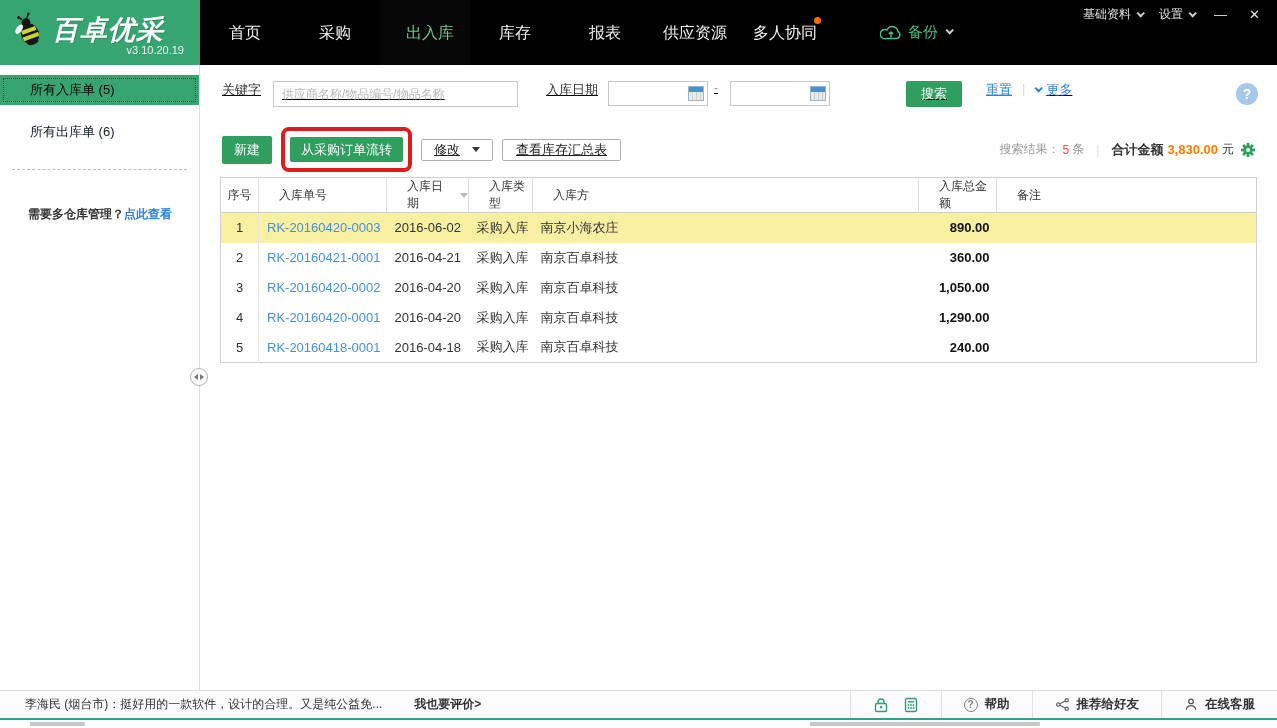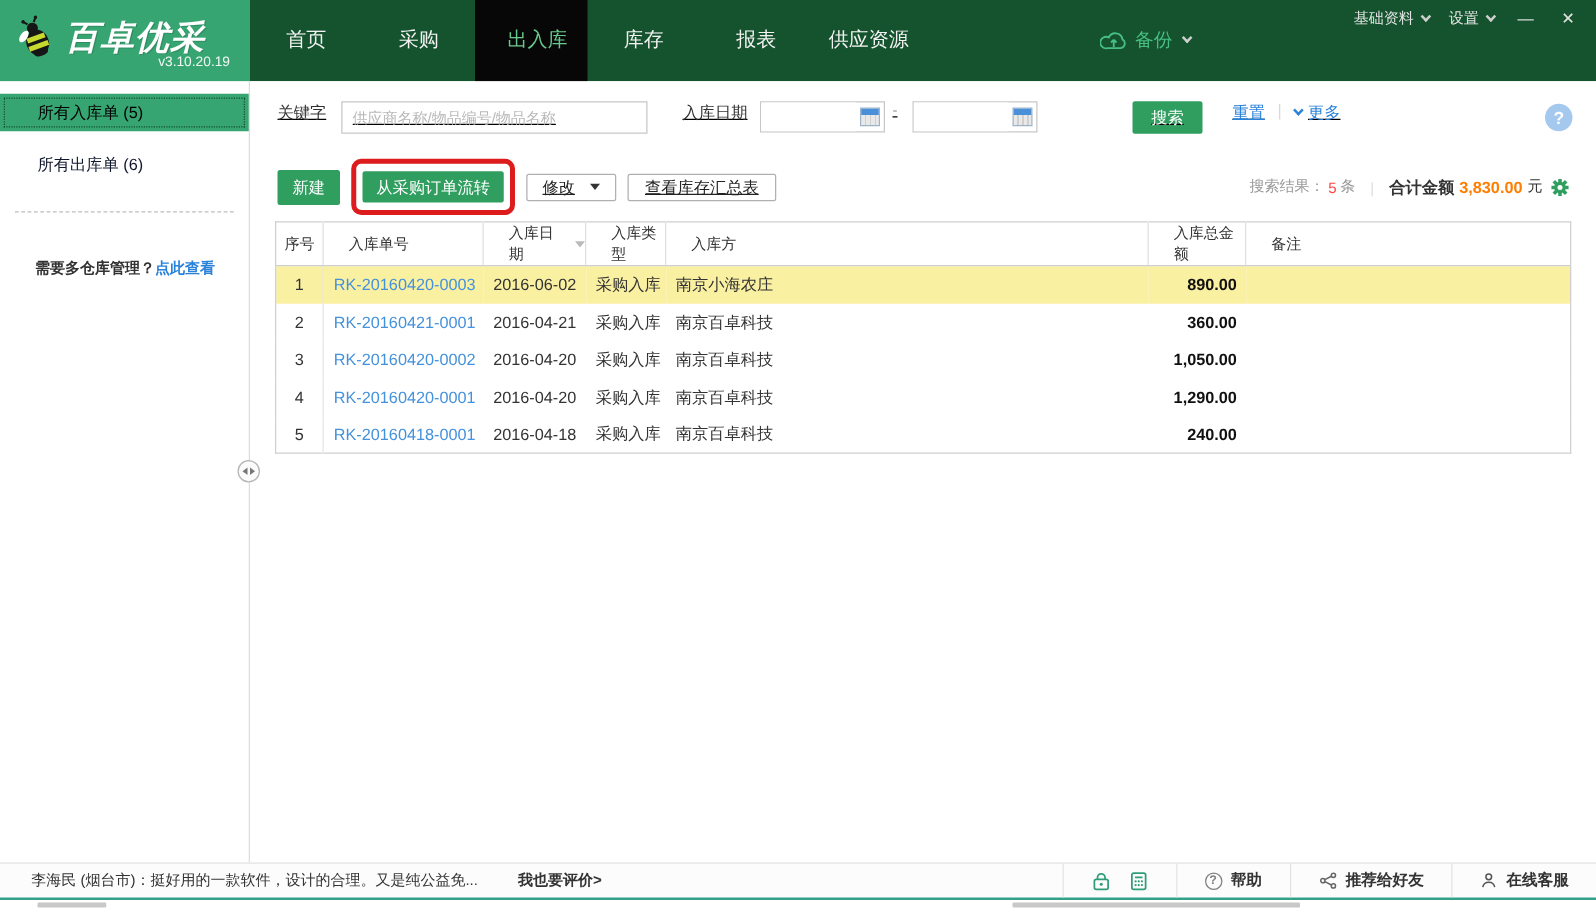--- a/index.html
+++ b/index.html
@@ -1,21 +1,21 @@
 <!DOCTYPE html>
 <html><head>
 <meta charset="utf-8">
 <style>
   * { margin:0; padding:0; box-sizing:border-box; }
   html,body { width:1277px; height:728px; overflow:hidden;
     font-family:"Liberation Sans","DejaVu Sans",sans-serif; background:#fff; }
   .stage { position:relative; width:1277px; height:728px; background:#fff; }
 
   
-  .topbar { position:absolute; left:0; top:0; width:100%; height:65px; background:#14532d; }
+  .topbar { position:absolute; left:0; top:0; width:100%; height:65px; background:#000000; }
   .logo { position:absolute; left:0; top:0; width:200px; height:65px; background:#37a572; color:#fff; }
   .logo .bee { position:absolute; left:10px; top:11px; }
   .logo .brand { position:absolute; left:52px; top:12px; font-size:27px; font-weight:bold;
     font-style:italic; letter-spacing:1px; white-space:nowrap; text-shadow:1px 1px 0 rgba(0,0,0,.15); }
   .logo .ver { position:absolute; left:52px; top:44px; width:132px; text-align:right; font-size:11px; opacity:.92; }
   .nav { position:absolute; left:200px; top:0; height:65px; display:flex; }
   .nav-item { width:90px; height:65px; line-height:65px; text-align:center; color:#f2f2f2;
     font-size:16px; cursor:pointer; position:relative; }
   .nav-item.active { background:#070707; color:#69c88e;padding-left:10px; }
   .badge-dot { position:absolute; top:17px; right:9px; width:7px; height:7px; border-radius:50%;
@@ -154,20 +154,24 @@
       <span class="ver">v3.10.20.19</span>
     </div>
 
     <div class="nav">
       <div class="nav-item">首页</div>
       <div class="nav-item">采购</div>
       <div class="nav-item active">出入库</div>
       <div class="nav-item">库存</div>
       <div class="nav-item">报表</div>
       <div class="nav-item">供应资源</div>
+      <div class="nav-item">
+        <span>多人协同</span>
+        <span class="badge-dot"></span>
+      </div>
     </div>
 
     <div class="backup">
       <span style="display:inline-flex;">
         <svg width="22" height="17" viewBox="0 0 22 17">
           <path d="M6 14.5 A4.6 4.6 0 1 1 7 6 A5.8 5.8 0 0 1 18 7.5 A3.8 3.8 0 0 1 16.6 14.5 Z" fill="none" stroke="#47bd82" stroke-width="1.5"></path>
           <path d="M11 13.5 V7.8 M11 7.8 L8.8 10 M11 7.8 L13.2 10" fill="none" stroke="#47bd82" stroke-width="1.5"></path>
         </svg>
       </span>
       <span class="lbl">备份</span>

